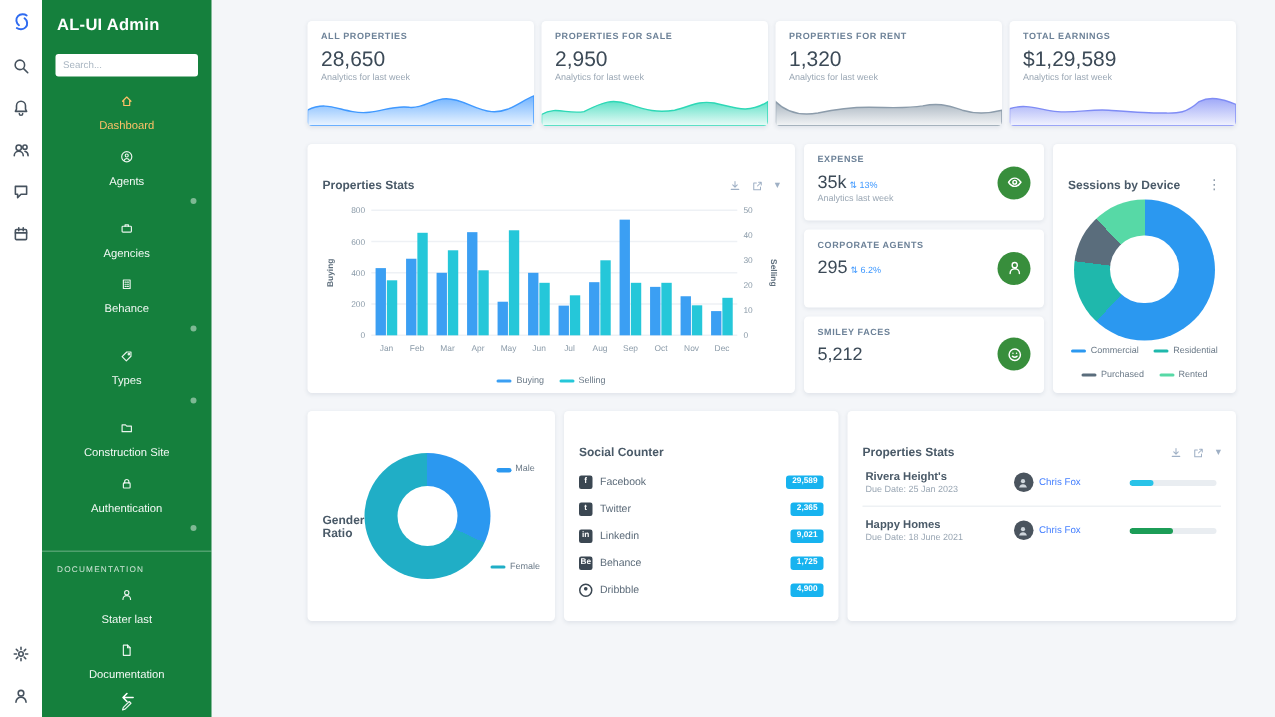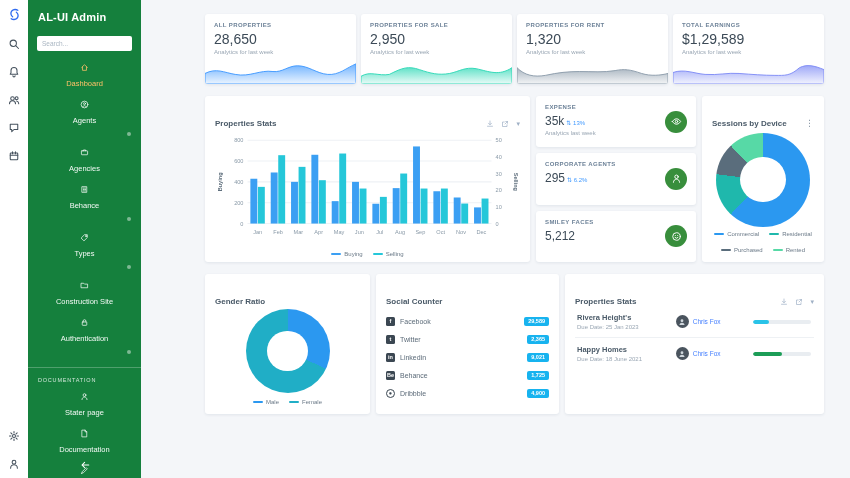--- a/index.html
+++ b/index.html
@@ -83,21 +83,21 @@
   .kpi-circle .icn { width:11px; height:11px; }
 
   .sessions-card { flex:1; padding:9px 10px; display:flex; flex-direction:column; }
   .dots { font-size:9px; color:#8b99a7; cursor:pointer; line-height:1; }
   .donut-wrap { flex:1; display:flex; align-items:center; justify-content:center; }
   .donut { border-radius:50%; position:relative; }
   .donut .hole { position:absolute; inset:26%; background:#fff; border-radius:50%; }
 
   
   .bottom-row { margin-top:12px; height:140px; }
-  .gender-card { width:165px; padding:9px 10px; display:flex; flex-direction:column; }
+  .gender-card { width:165px; padding:9px 10px; display:flex; flex-direction:row; }
   .social-card { width:183px; padding:9px 10px; }
   .social-list { list-style:none; margin-top:6px; }
   .social-row { display:flex; align-items:center; gap:5px; padding:4.5px 0; }
   .social-ic { width:9px; height:9px; border-radius:1.5px; background:#3b4752; color:#fff;
     font-size:5.5px; font-weight:bold; display:flex; align-items:center; justify-content:center; }
   .social-ic.round { border-radius:50%; background:#fff; color:#3b4752; border:1px solid #3b4752; }
   .social-name { font-size:7px; color:#5c6b79; }
   .social-badge { margin-left:auto; background:#17b3ef; color:#fff; font-size:5.5px;
     font-weight:bold; border-radius:2px; padding:1.5px 4px; }
 
@@ -249,21 +249,21 @@
       </nav>
     <div class="nav-section">DOCUMENTATION</div>
     <nav id="nav-docs">
         <div class="nav-item">
           <span class="icn nico">
             <svg viewBox="0 0 16 16">
               <circle cx="8" cy="5.5" r="2.5"></circle>
               <path d="M3.5 13.5c0-2.5 2-4.5 4.5-4.5s4.5 2 4.5 4.5"></path>
             </svg>
           </span>
-          <span>Stater page</span>
+          <span>Stater last</span>
         </div>
         <div class="nav-item">
           <span class="icn nico">
             <svg viewBox="0 0 16 16">
               <path d="M4 2h5l3 3v9H4z"></path>
               <path d="M9 2v3h3"></path>
             </svg>
           </span>
           <span>Documentation</span>
         </div>

